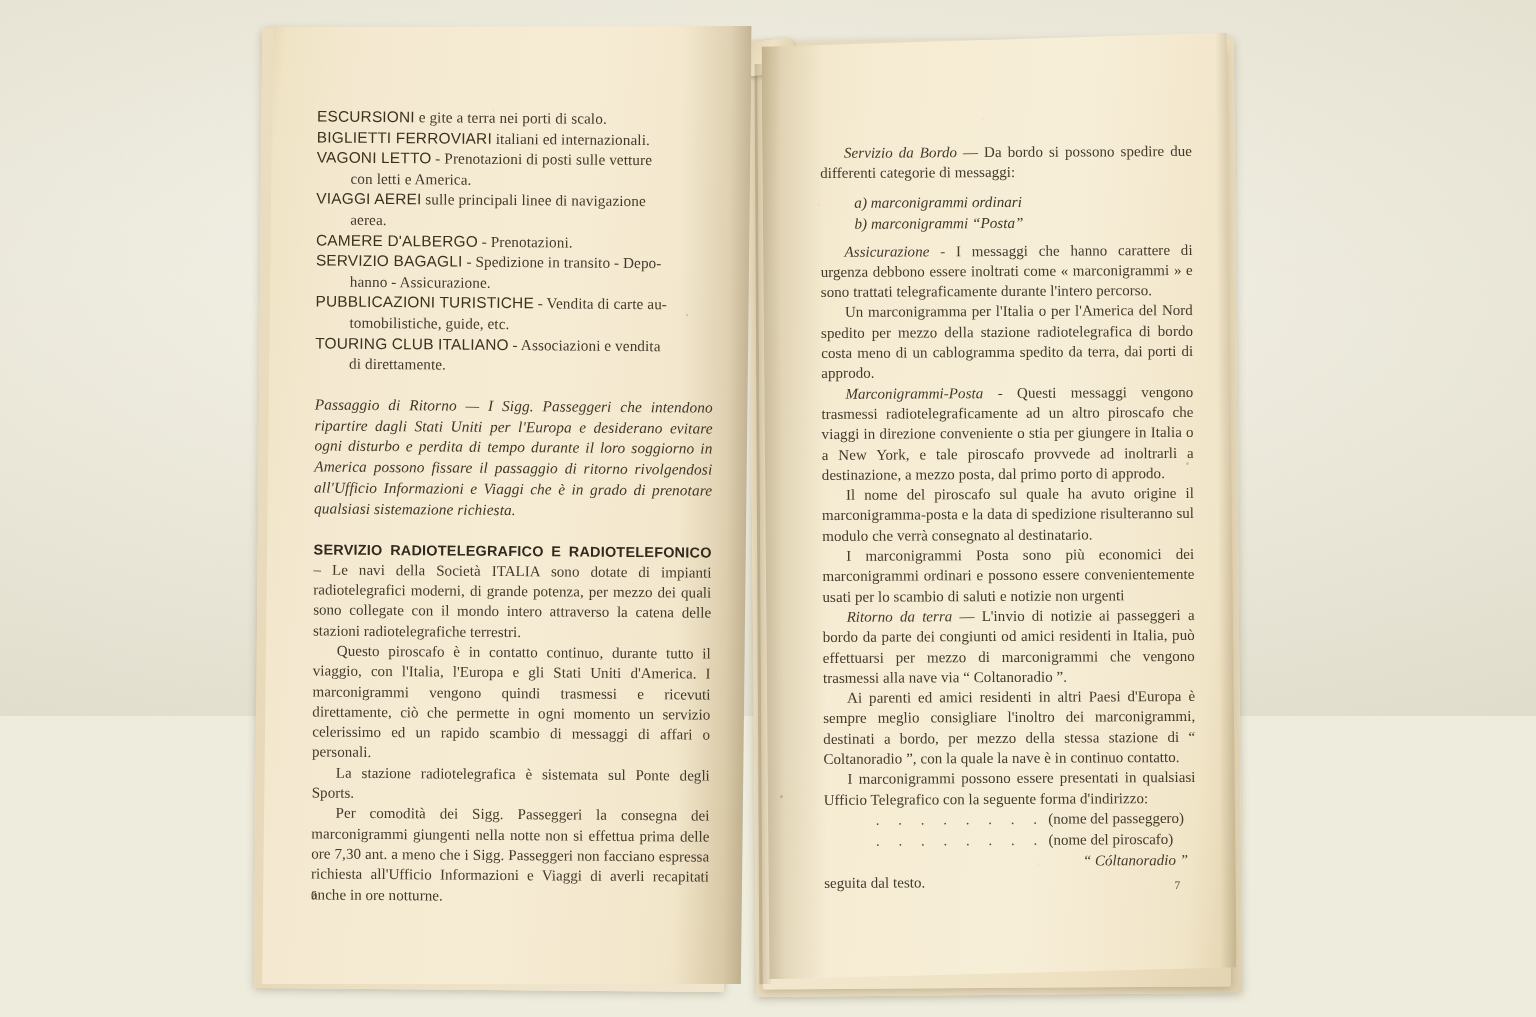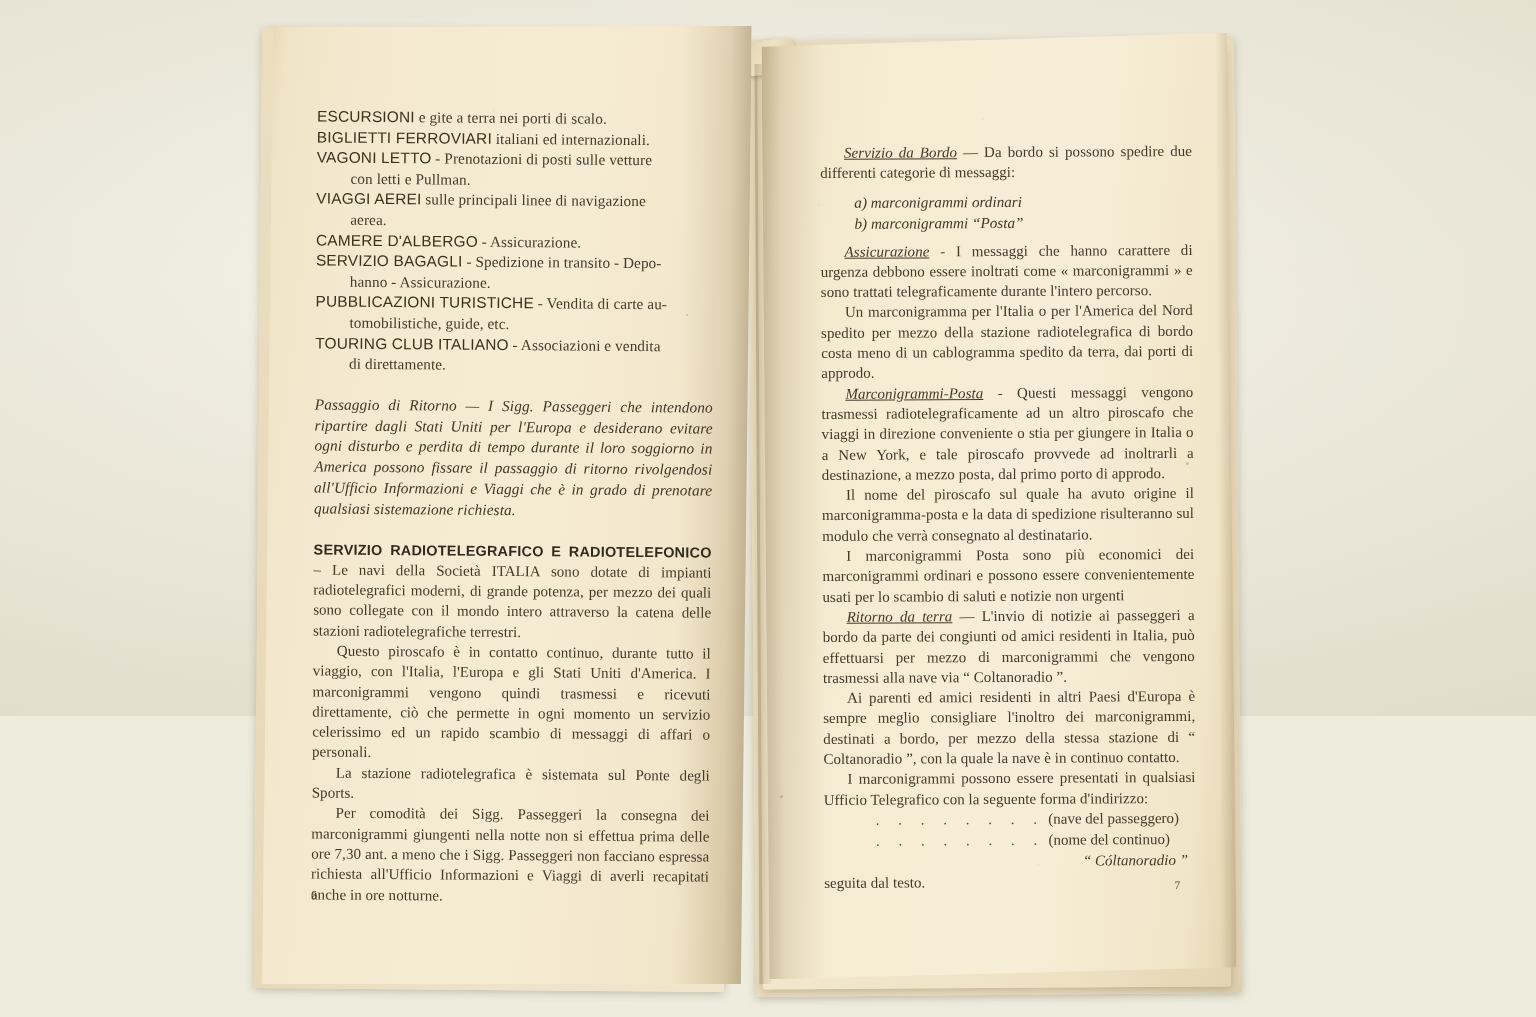--- a/index.html
+++ b/index.html
@@ -158,21 +158,21 @@
   }
 
   .sec-head{
     font-family:"Liberation Sans", sans-serif;
     font-weight:bold;
     font-size:14.4px;
     letter-spacing:.25px;
     color:#312a1c;
   }
 
-  .run-in-ital{ font-style:italic;text-decoration:underline; }
+  .run-in-ital{ font-style:italic; }
 
   .sublist{ margin:0; }
   .sublist .sub-item{
     font-style:italic;
     font-size:15.2px;
     line-height:21px;
     padding-left:34px;
     color:#3f3828;
   }
 
@@ -225,24 +225,24 @@
   <div class="leaf leaf-left">
     <div class="paper-grain"></div>
     <div class="gutter-shade-left"></div>
 
     <div class="col col-left">
 
       <div class="svc-list">
         <div class="svc-line"><span class="cap">ESCURSIONI</span><span> e gite a terra nei porti di scalo.</span></div>
         <div class="svc-line"><span class="cap">BIGLIETTI FERROVIARI</span><span> italiani ed internazionali.</span></div>
         <div class="svc-line"><span class="cap">VAGONI LETTO</span><span> - Prenotazioni di posti sulle vetture</span></div>
-        <div class="svc-line cont"><span>con letti e Pullman.</span></div>
+        <div class="svc-line cont"><span>con letti e America.</span></div>
         <div class="svc-line"><span class="cap">VIAGGI AEREI</span><span> sulle principali linee di navigazione</span></div>
         <div class="svc-line cont"><span>aerea.</span></div>
-        <div class="svc-line"><span class="cap">CAMERE D'ALBERGO</span><span> - Assicurazione.</span></div>
+        <div class="svc-line"><span class="cap">CAMERE D'ALBERGO</span><span> - Prenotazioni.</span></div>
         <div class="svc-line"><span class="cap">SERVIZIO BAGAGLI</span><span> - Spedizione in transito - Depo-</span></div>
         <div class="svc-line cont"><span>hanno - Assicurazione.</span></div>
         <div class="svc-line"><span class="cap">PUBBLICAZIONI TURISTICHE</span><span> - Vendita di carte au-</span></div>
         <div class="svc-line cont"><span>tomobilistiche, guide, etc.</span></div>
         <div class="svc-line"><span class="cap">TOURING CLUB ITALIANO</span><span> - Associazioni e vendita</span></div>
         <div class="svc-line cont"><span>di direttamente.</span></div>
       </div>
 
       <div class="gap-l"></div>
 
@@ -289,22 +289,22 @@
 
       <p class="body"><span>I marconigrammi Posta sono più economici dei marconigrammi ordinari e possono essere convenientemente usati per lo scambio di saluti e notizie non urgenti</span></p>
 
       <p class="body"><span class="run-in-ital">Ritorno da terra</span><span> — L'invio di notizie ai passeggeri a bordo da parte dei congiunti od amici residenti in Italia, può effettuarsi per mezzo di marconigrammi che vengono trasmessi alla nave via “ Coltanoradio ”.</span></p>
 
       <p class="body"><span>Ai parenti ed amici residenti in altri Paesi d'Europa è sempre meglio consigliare l'inoltro dei marconigrammi, destinati a bordo, per mezzo della stessa stazione di “ Coltanoradio ”, con la quale la nave è in continuo contatto.</span></p>
 
       <p class="body"><span>I marconigrammi possono essere presentati in qualsiasi Ufficio Telegrafico con la seguente forma d'indirizzo:</span></p>
 
       <div class="addr-block">
-        <div class="addr-line"><span class="dots">. . . . . . . .</span> <span>(nave del passeggero)</span></div>
-        <div class="addr-line"><span class="dots">. . . . . . . .</span> <span>(nome del continuo)</span></div>
+        <div class="addr-line"><span class="dots">. . . . . . . .</span> <span>(nome del passeggero)</span></div>
+        <div class="addr-line"><span class="dots">. . . . . . . .</span> <span>(nome del piroscafo)</span></div>
         <div class="addr-line right">“ Cóltanoradio ”</div>
       </div>
 
       <p class="body noindent">seguita dal testo.</p>
 
     </div>
 
     <div class="pg-num pg-right">7</div>
   </div>
 

